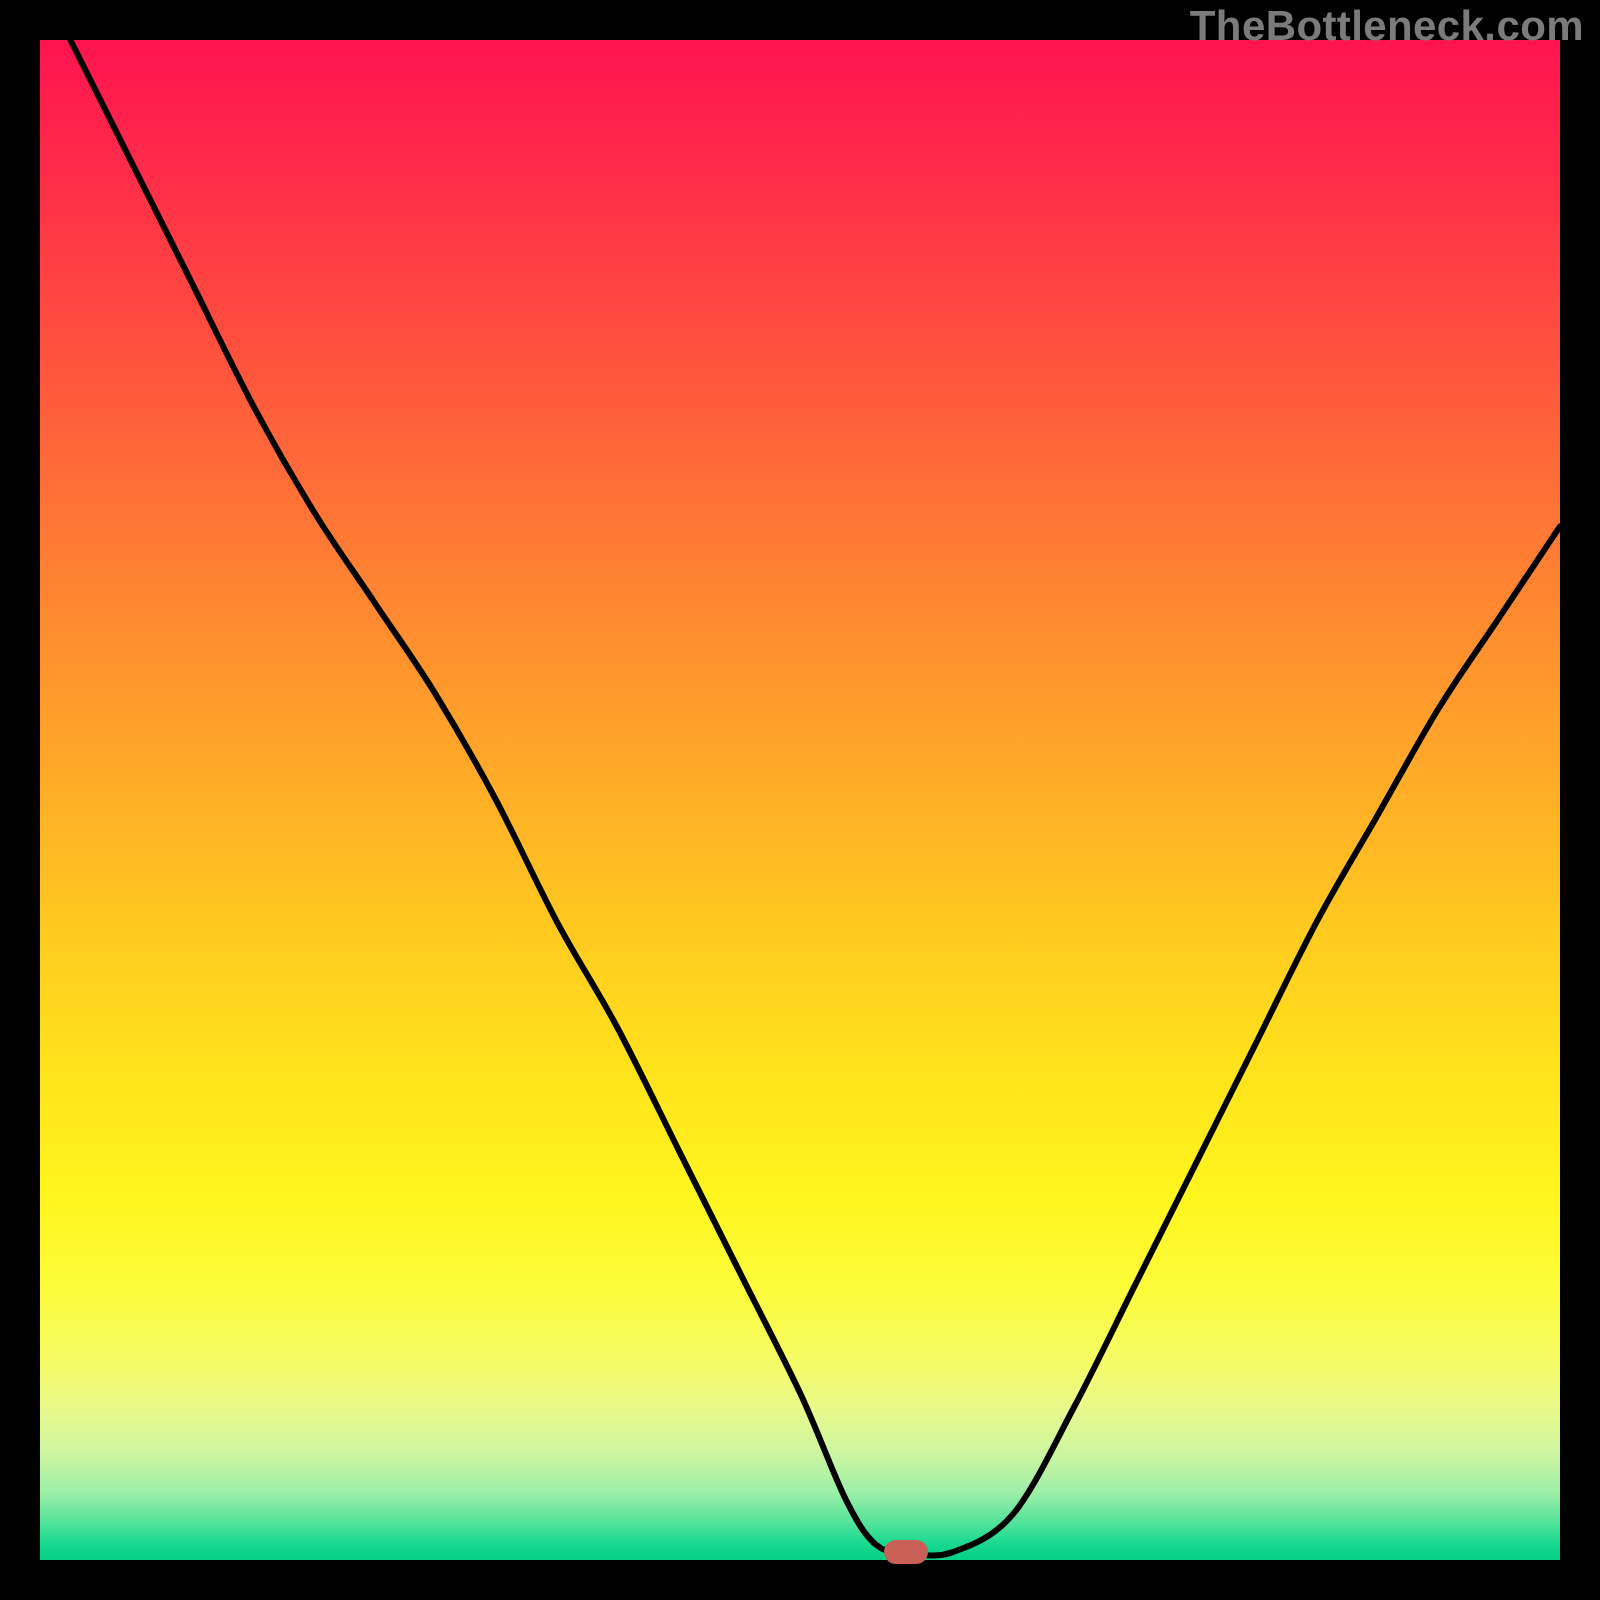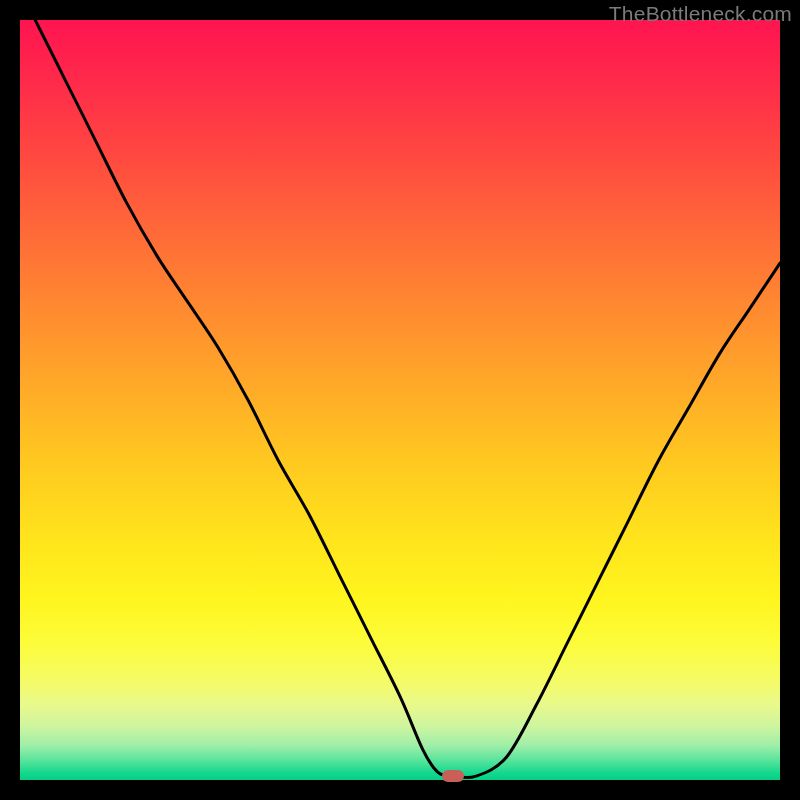--- a/index.html
+++ b/index.html
@@ -43,21 +43,21 @@
       #17d88f 99%,
       #05cf86 100%
     );
   }
   .attribution {
     position: absolute;
     top: 2px;
     right: 8px;
     color: #7b7b7b;
     font-size: 21px;
-    font-weight: 400;
+    font-weight: 700;
     letter-spacing: 0.2px;
     z-index: 5;
   }
   svg.curve {
     position: absolute;
     left: 0;
     top: 0;
     width: 760px;
     height: 760px;
     z-index: 3;

